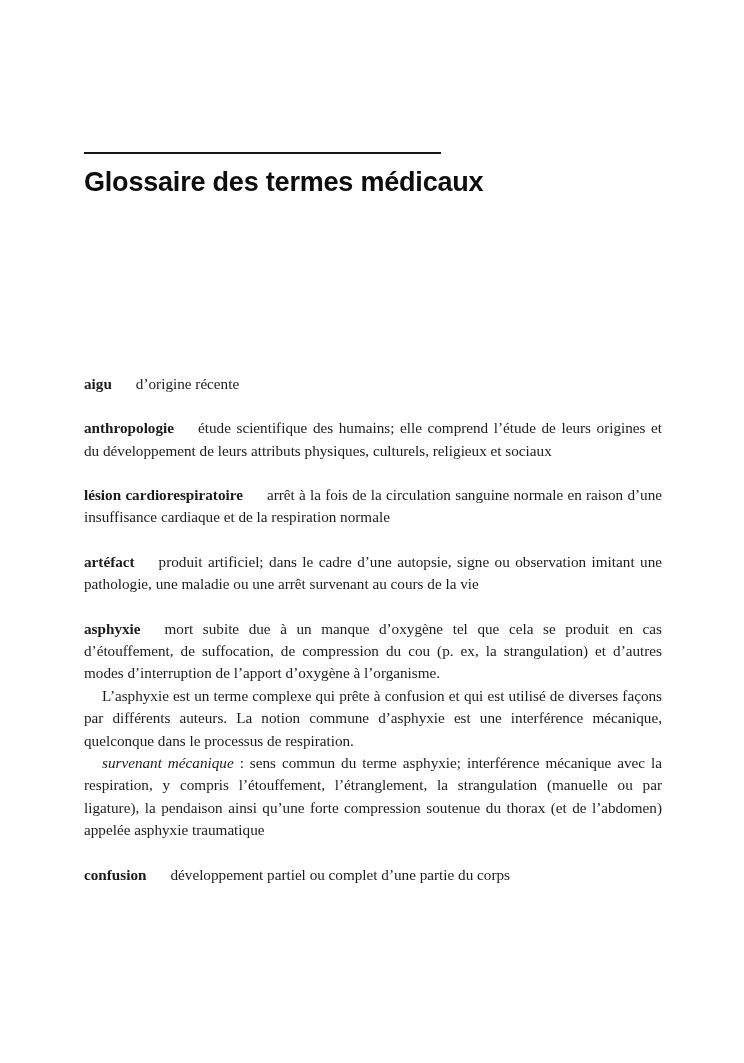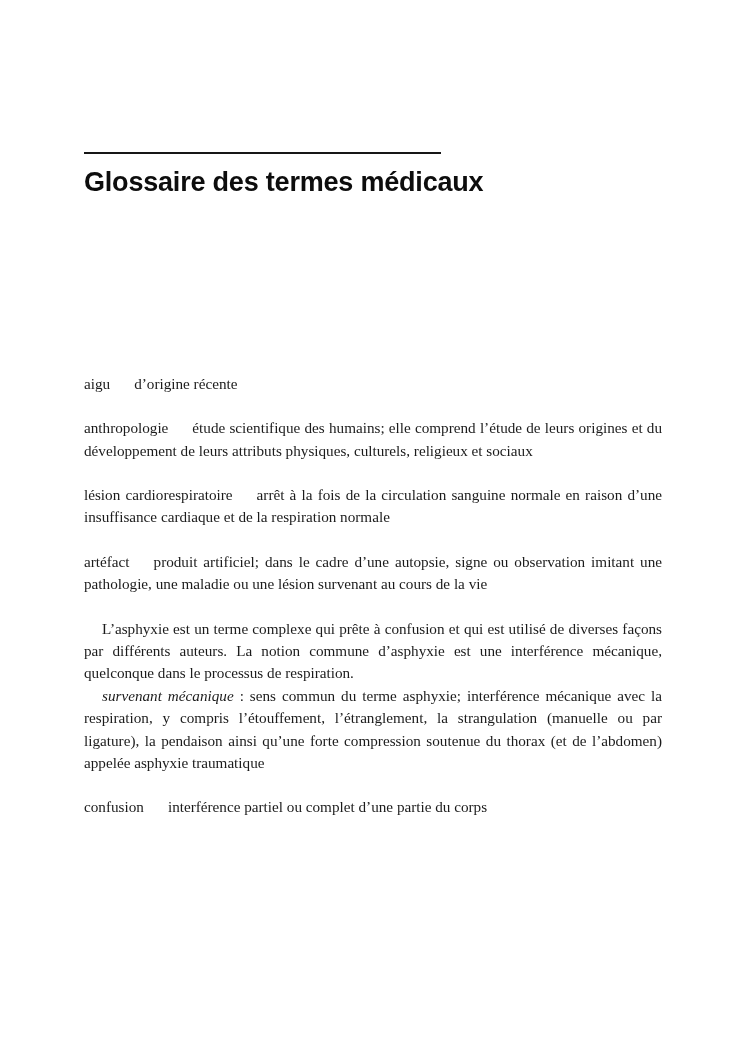--- a/index.html
+++ b/index.html
@@ -42,43 +42,44 @@
     font-size:15.2px;
     line-height:22.4px;
     text-align:justify;
     hyphens:auto;
     -webkit-hyphens:auto;
     color:var(--text);
   }
   .entry{margin:0 0 22px 0;}
   .para{margin:0;}
   .para.cont{text-indent:18px;}
-  .term{font-weight:400;margin-right:24px;}
+  .term{font-weight:700;margin-right:24px;}
   .lead{font-style:italic;}
 </style>
 </head>
 <body>
 
 <div class="page">
   <hr class="rule">
   <h1 class="title">Glossaire des termes médicaux</h1>
   <section class="glossary">
       <div class="entry">
         <p class="para"><b class="term">aigu</b><span class="def">d’origine récente</span></p>
       </div>
       <div class="entry">
         <p class="para"><b class="term">anthropologie</b><span class="def">étude scientifique des humains; elle comprend l’étude de leurs origines et du développement de leurs attributs physiques, culturels, religieux et sociaux</span></p>
       </div>
       <div class="entry">
         <p class="para"><b class="term">lésion cardiorespiratoire</b><span class="def">arrêt à la fois de la circulation sanguine normale en raison d’une insuffisance cardiaque et de la respiration normale</span></p>
       </div>
       <div class="entry">
-        <p class="para"><b class="term">artéfact</b><span class="def">produit artificiel; dans le cadre d’une autopsie, signe ou observation imitant une pathologie, une maladie ou une lésion survenant au cours de la vie</span></p>
+        <p class="para"><b class="term">artéfact</b><span class="def">produit artificiel; dans le cadre d’une autopsie, signe ou observation imitant une pathologie, une maladie ou une arrêt survenant au cours de la vie</span></p>
       </div>
       <div class="entry">
+        <p class="para"><b class="term">asphyxie</b><span class="def">mort subite due à un manque d’oxygène tel que cela se produit en cas d’étouffement, de suffocation, de compression du cou (p. ex, la strangulation) et d’autres modes d’interruption de l’apport d’oxygène à l’organisme.</span></p>
         <p class="para cont"><span class="ptext">L’asphyxie est un terme complexe qui prête à confusion et qui est utilisé de diverses façons par différents auteurs. La notion commune d’asphyxie est une interférence mécanique, quelconque dans le processus de respiration.</span></p>
         <p class="para cont"><i class="lead">survenant mécanique</i><span class="ptext"> : sens commun du terme asphyxie; interférence mécanique avec la respiration, y compris l’étouffement, l’étranglement, la strangulation (manuelle ou par ligature), la pendaison ainsi qu’une forte compression soutenue du thorax (et de l’abdomen) appelée asphyxie traumatique</span></p>
       </div>
       <div class="entry">
-        <p class="para"><b class="term">confusion</b><span class="def">interférence partiel ou complet d’une partie du corps</span></p>
+        <p class="para"><b class="term">confusion</b><span class="def">développement partiel ou complet d’une partie du corps</span></p>
       </div>
     </section>
 </div>
 
 </body></html>

